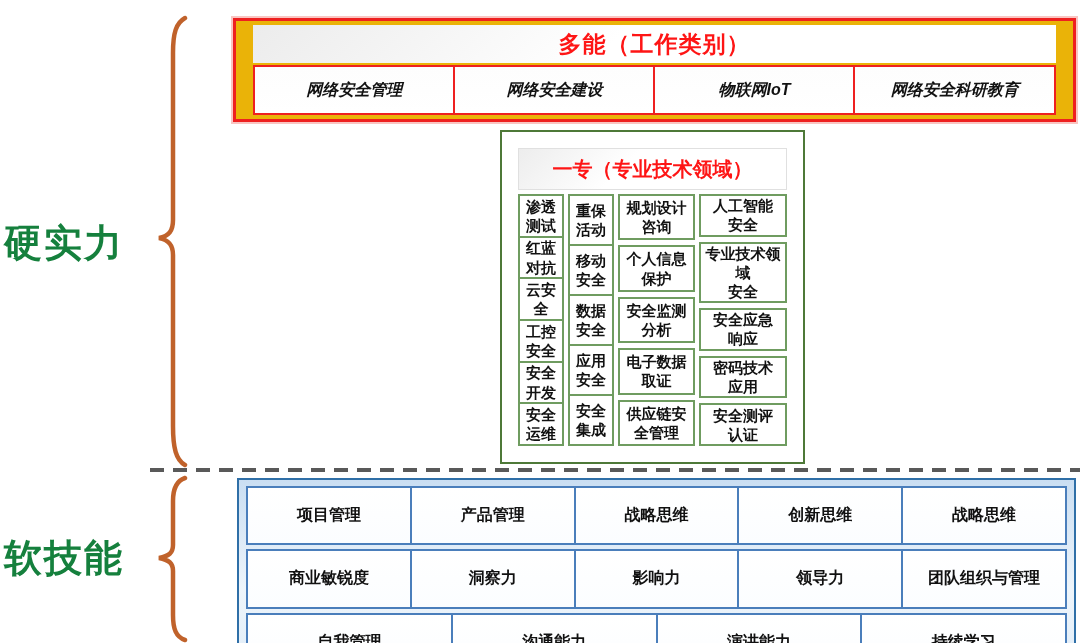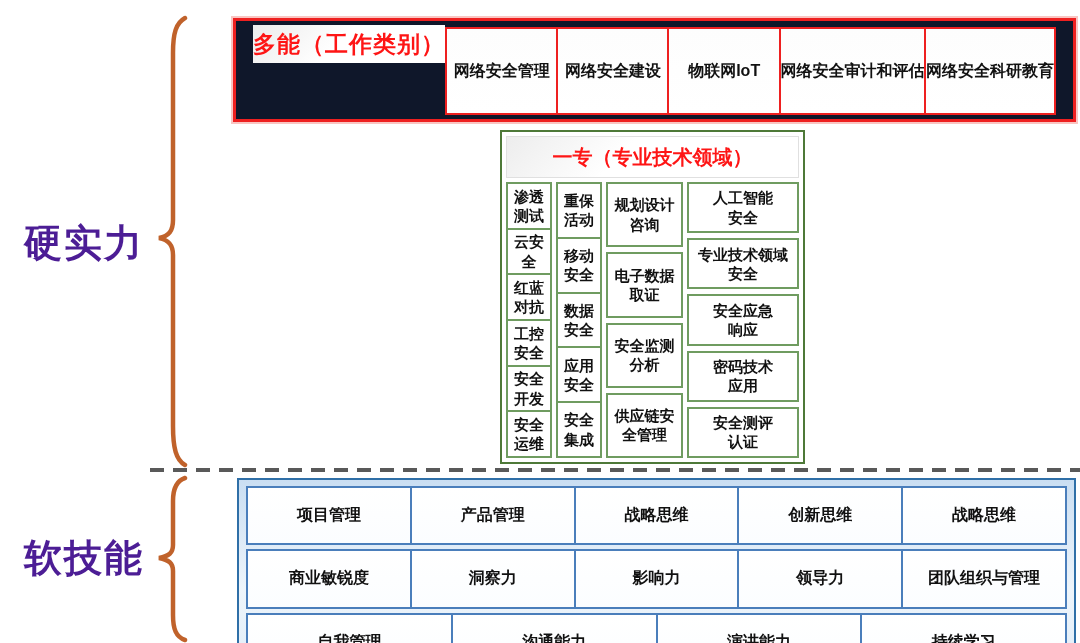--- a/index.html
+++ b/index.html
@@ -11,24 +11,24 @@
     font-weight: bold;
     color: #111;
     overflow: hidden;
   }
 
   
   .side-label {
     position: absolute;
     left: 4px;
     width: 140px;
-    text-align: right;
+    text-align: left;
     font-size: 38px;
     letter-spacing: 2px;
-    color: #4c1d95;
+    color: #15803d;
   }
   #hard-label { top: 218px; }
   #soft-label { top: 533px; }
 
   .brace { position: absolute; left: 152px; }
   #brace-hard { top: 14px; }
   #brace-soft { top: 474px; }
 
   
   .divider {
@@ -41,52 +41,53 @@
       #595959 0 14px, transparent 14px 23px);
   }
 
   
   .red-box {
     position: absolute;
     left: 233px; top: 18px;
     width: 843px; height: 104px;
     border: 3px solid #ee2020;
     box-shadow: 0 0 0 2px rgba(238, 90, 80, 0.35);
-    background: #0f172a;
+    background: #eab308;
     padding: 4px 17px;
     display: flex;
+    flex-direction: column;
   }
   .red-title {
     height: 38px;
     display: flex; align-items: center; justify-content: center;
     background: linear-gradient(135deg, #ececec 0%, #ffffff 45%);
     color: #fe1515;
     font-size: 23px;
     letter-spacing: 1px;
   }
-  .red-cells { display: flex; flex: 1; margin-top: 2px; }
+  .red-cells { display: flex; flex: 1; margin-top: 2px; font-style: italic; }
   .red-cell {
     flex: 1;
     border: 2.5px solid #ee2020;
     margin-left: -2.5px;
     display: flex; align-items: center; justify-content: center;
     background: linear-gradient(180deg, #fdfdfd, #ffffff);
     font-size: 16px;
     white-space: nowrap;
   }
   .red-cell:first-child { margin-left: 0; }
 
   
   .green-box {
     position: absolute;
     left: 500px; top: 130px;
     width: 305px; height: 334px;
     border: 2.5px solid #4e7938;
     background: #ffffff;
-    padding: 4px;
+    padding: 16px;
     display: flex;
     flex-direction: column;
   }
   .green-title {
     height: 42px;
     display: flex; align-items: center; justify-content: center;
     background: linear-gradient(135deg, #ededed 0%, #ffffff 40%);
     border: 1px solid #e0e0e0;
     color: #fe1515;
     font-size: 20px;
@@ -154,35 +155,34 @@
 </svg>
 
 <div class="divider"></div>
 
 <div class="red-box">
   <div class="red-title">多能（工作类别）</div>
   <div class="red-cells">
     <div class="red-cell">网络安全管理</div>
     <div class="red-cell">网络安全建设</div>
     <div class="red-cell">物联网IoT</div>
-    <div class="red-cell">网络安全审计和评估</div>
     <div class="red-cell">网络安全科研教育</div>
   </div>
 </div>
 
 <div class="green-box">
   <div class="green-title">一专（专业技术领域）</div>
   <div class="green-grid">
     <div class="g-stack narrow contig">
       <div class="g-cell">渗透
 测试</div>
+      <div class="g-cell">红蓝
+对抗</div>
       <div class="g-cell">云安
 全</div>
-      <div class="g-cell">红蓝
-对抗</div>
       <div class="g-cell">工控
 安全</div>
       <div class="g-cell">安全
 开发</div>
       <div class="g-cell">安全
 运维</div>
     </div>
     <div class="g-stack narrow contig">
       <div class="g-cell">重保
 活动</div>
@@ -191,24 +191,26 @@
       <div class="g-cell">数据
 安全</div>
       <div class="g-cell">应用
 安全</div>
       <div class="g-cell">安全
 集成</div>
     </div>
     <div class="g-stack wide3 gapped">
       <div class="g-cell">规划设计
 咨询</div>
+      <div class="g-cell">个人信息
+保护</div>
+      <div class="g-cell">安全监测
+分析</div>
       <div class="g-cell">电子数据
 取证</div>
-      <div class="g-cell">安全监测
-分析</div>
       <div class="g-cell">供应链安
 全管理</div>
     </div>
     <div class="g-stack wide4 gapped">
       <div class="g-cell">人工智能
 安全</div>
       <div class="g-cell">专业技术领域
 安全</div>
       <div class="g-cell">安全应急
 响应</div>

